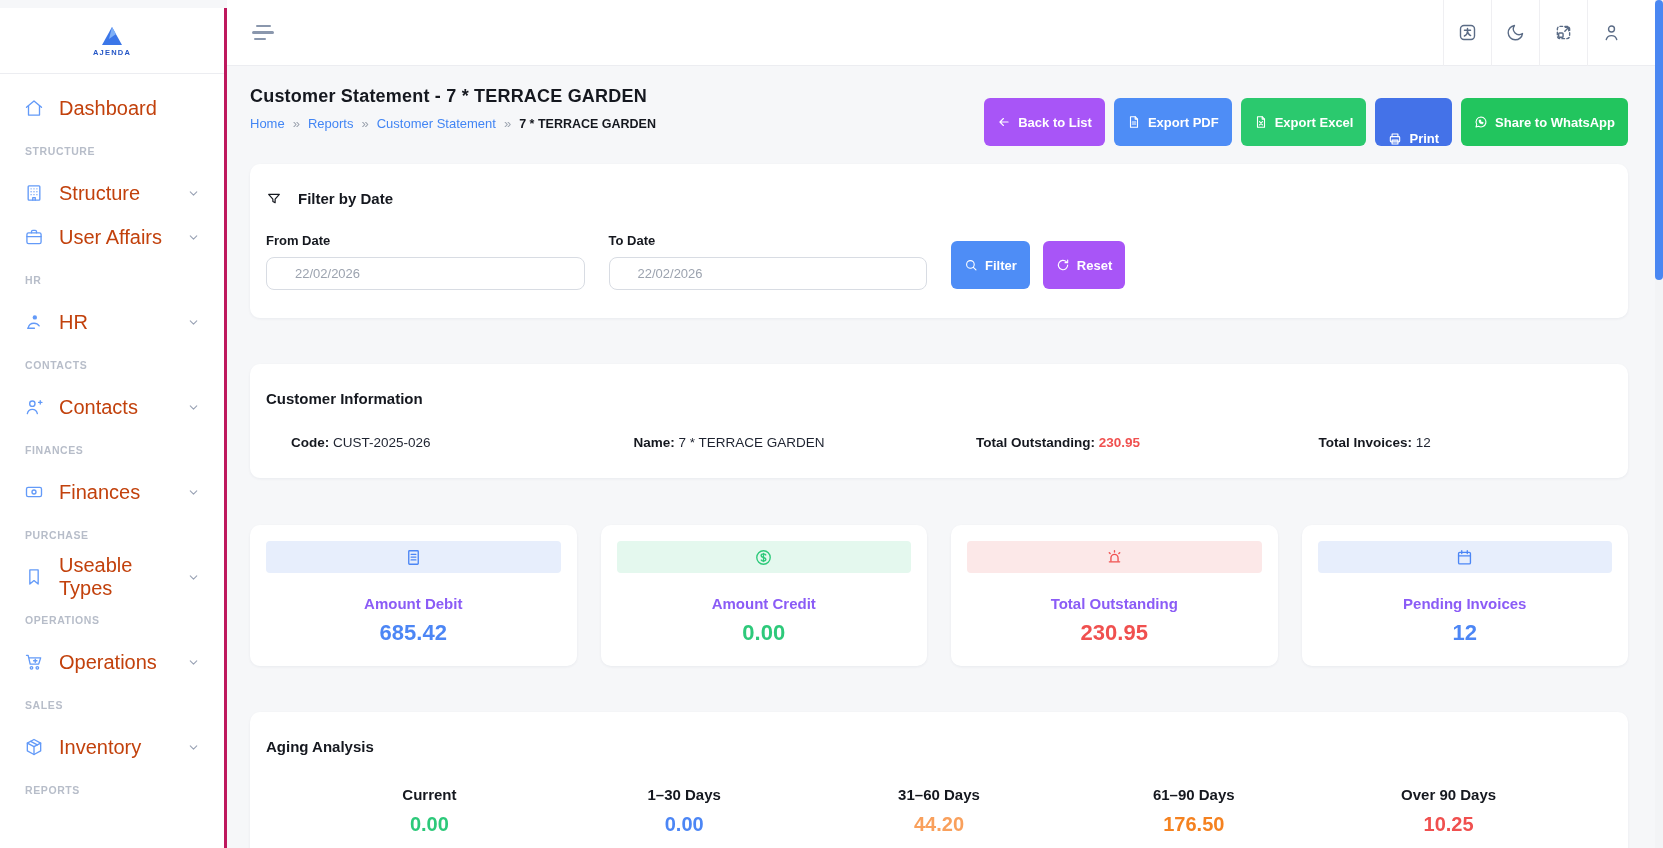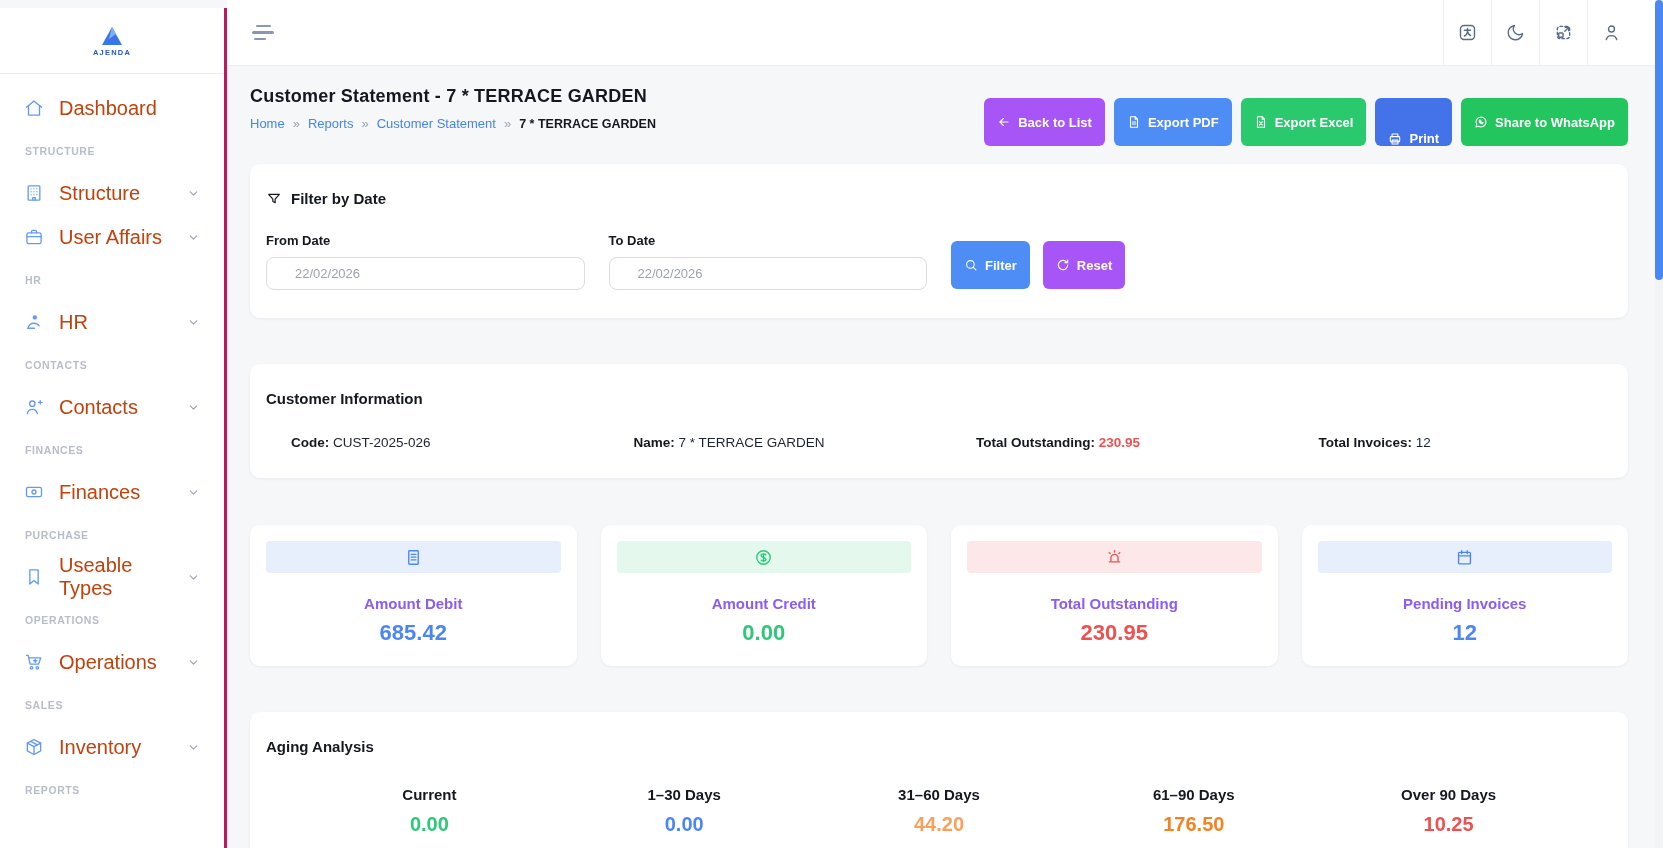--- a/index.html
+++ b/index.html
@@ -52,21 +52,21 @@
   .btn-blue { background:#4e8df6; }
   .btn-green { background:#2bc96e; }
   .btn-royal { background:#4472e8;align-items:flex-end; }
   .btn-wa { background:#22c55e; }
 
   .card { background:#fff; border-radius:10px; box-shadow:0 1px 3px rgba(20,30,60,0.06); }
   .card-title { font-size:15px; font-weight:bold; color:#15181f; }
 
   
   .filter-card { margin-top:18px; padding:26px 16px 28px 16px; }
-  .filter-head { display:flex; align-items:center; gap:9px;text-align:right; }
+  .filter-head { display:flex; align-items:center; gap:16px;text-align:right; }
   .filter-head svg { width:16px; height:16px; stroke:#15181f; fill:none; stroke-width:1.8; stroke-linejoin:round; }
   .filter-grid { margin-top:26px; display:grid; grid-template-columns:1fr 1fr 1fr 1fr; column-gap:24px; }
   .field-label { font-size:13px; font-weight:bold; color:#15181f; margin-bottom:9px; }
   .date-input { width:100%; height:33px; border:1px solid #d8dce3; border-radius:8px; padding:0 28px; font-size:13px; font-family:inherit; color:#374151; background:#fff; }
   .date-input::placeholder { color:#9ca3af; }
   .filter-actions { display:flex; align-items:flex-end; gap:13px; padding-bottom:1px; }
 
   
   .info-card { margin-top:46px; padding:26px 16px 28px 16px; }
   .info-grid { margin-top:28px; display:grid; grid-template-columns:1fr 1fr 1fr 1fr; column-gap:24px; font-size:13.5px; }

